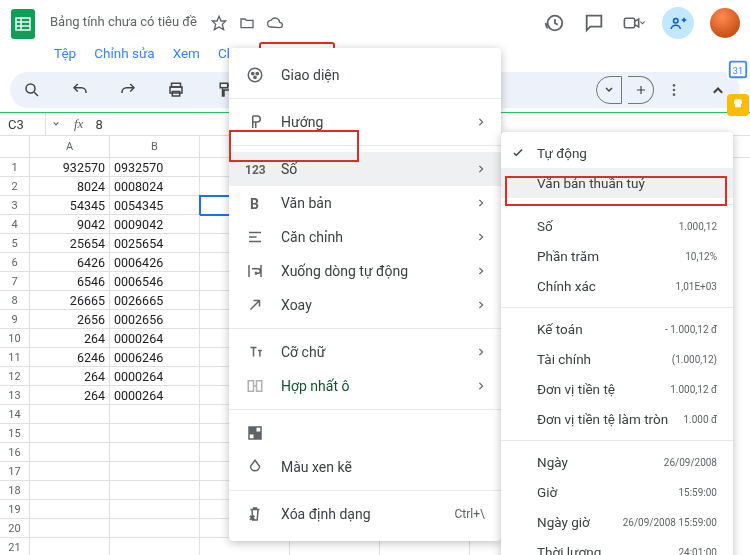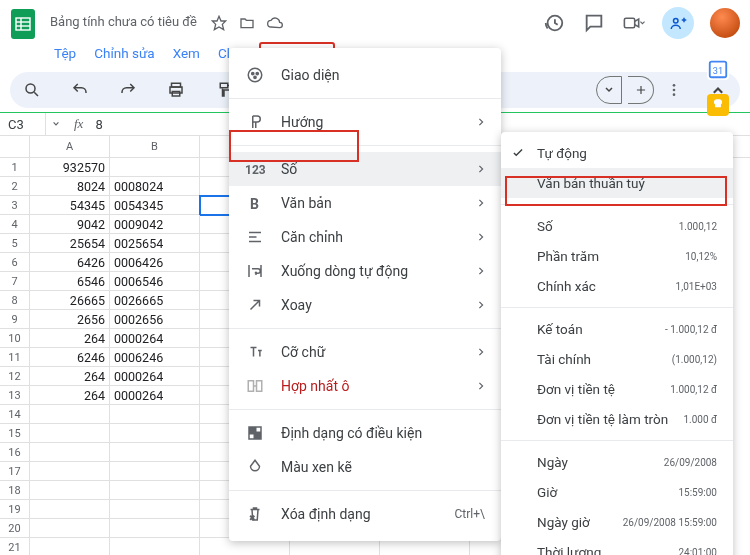--- a/index.html
+++ b/index.html
@@ -64,21 +64,21 @@
 
   
   .num-menu { position:absolute; left:501px; top:132px; width:232px; background:#fff; border-radius:4px; box-shadow:0 2px 10px rgba(0,0,0,.25); padding:6px 0; z-index:11; font-size:13.5px;}
   .nmi { display:flex; align-items:center; height:30px; padding:0 16px 0 36px; color:#3c4043; position:relative;}
   .nmi .chk{ position:absolute; left:10px; color:#3c4043;}
   .nmi .ex{ margin-left:auto; color:#5f6368; font-size:10px;}
   .nmi.hov{ background:#eef0f2;}
   .hlbox2 { position:absolute; border:2px solid #d93025; left:505px; top:176px; width:222px; height:30px; z-index:13; pointer-events:none;}
 
   
-  .sidepanel{ position:absolute; right:21px; top:58px; display:flex; flex-direction:column; gap:14px;}
+  .sidepanel{ position:absolute; right:1px; top:58px; display:flex; flex-direction:column; gap:14px;}
   .sp{ width:22px; height:22px; border-radius:4px; display:flex; align-items:center; justify-content:center;}
   .sp.cal{ background:#fff; } .sp.keep{ background:#fbbc04; border-radius:4px;}
 
   svg { display:block; }
 </style>
 </head>
 <body>
 
 <div class="header">
   <div class="logo">
@@ -255,20 +255,21 @@
     <div class="ch chC">C</div>
     <div class="ch chD">D</div>
     <div class="ch chE">E</div>
     <div class="ch chF">F</div>
     <div class="ch chG">G</div>
   </div>
   <div class="rows" id="rows">
       <div class="row">
         <div class="rh">1</div>
         <div class="cell cA">932570</div>
+        <div class="cell cB">0932570</div>
         <div class="cell cC"></div>
         <div class="cell cD"></div>
         <div class="cell cE"></div>
         <div class="cell cF"></div>
         <div class="cell cG"></div>
       </div>
       <div class="row">
         <div class="rh">2</div>
         <div class="cell cA">8024</div>
         <div class="cell cB">0008024</div>
@@ -570,21 +571,21 @@
           <path d="M6 6h8M10 6v12M16 10h5M18.5 10v8"></path>
         </svg>
       </span>
       <span>Cỡ chữ</span>
       <span class="arrow">
         <svg width="8" height="10" viewBox="0 0 10 12">
           <path d="M3 2l4 4-4 4" stroke="#5f6368" stroke-width="1.5" fill="none"></path>
         </svg>
       </span>
     </div>
-    <div class="fmi" style="color: #b91c1c;">
+    <div class="fmi" style="color: #14532d;">
       <span class="ic">
         <svg width="18" height="18" viewBox="0 0 24 24" fill="none" stroke="#b0b0b0" stroke-width="2">
           <rect x="3" y="5" width="7" height="14"></rect>
           <rect x="14" y="5" width="7" height="14"></rect>
           <path d="M10 12h4"></path>
         </svg>
       </span>
       <span>Hợp nhất ô</span>
       <span class="arrow">
         <svg width="8" height="10" viewBox="0 0 10 12">
@@ -595,21 +596,20 @@
     <div class="msep"></div>
     <div class="fmi">
       <span class="ic">
         <svg width="18" height="18" viewBox="0 0 24 24" fill="none" stroke="#5f6368" stroke-width="2">
           <rect x="4" y="4" width="7" height="7" fill="#5f6368"></rect>
           <rect x="13" y="4" width="7" height="7"></rect>
           <rect x="4" y="13" width="7" height="7"></rect>
           <rect x="13" y="13" width="7" height="7" fill="#5f6368"></rect>
         </svg>
       </span>
-      <span>Định dạng có điều kiện</span>
     </div>
     <div class="fmi">
       <span class="ic">
         <svg width="18" height="18" viewBox="0 0 24 24" fill="none" stroke="#5f6368" stroke-width="2">
           <path d="M12 3l6 8a6 6 0 11-12 0z"></path>
         </svg>
       </span>
       <span>Màu xen kẽ</span>
     </div>
     <div class="msep"></div>

